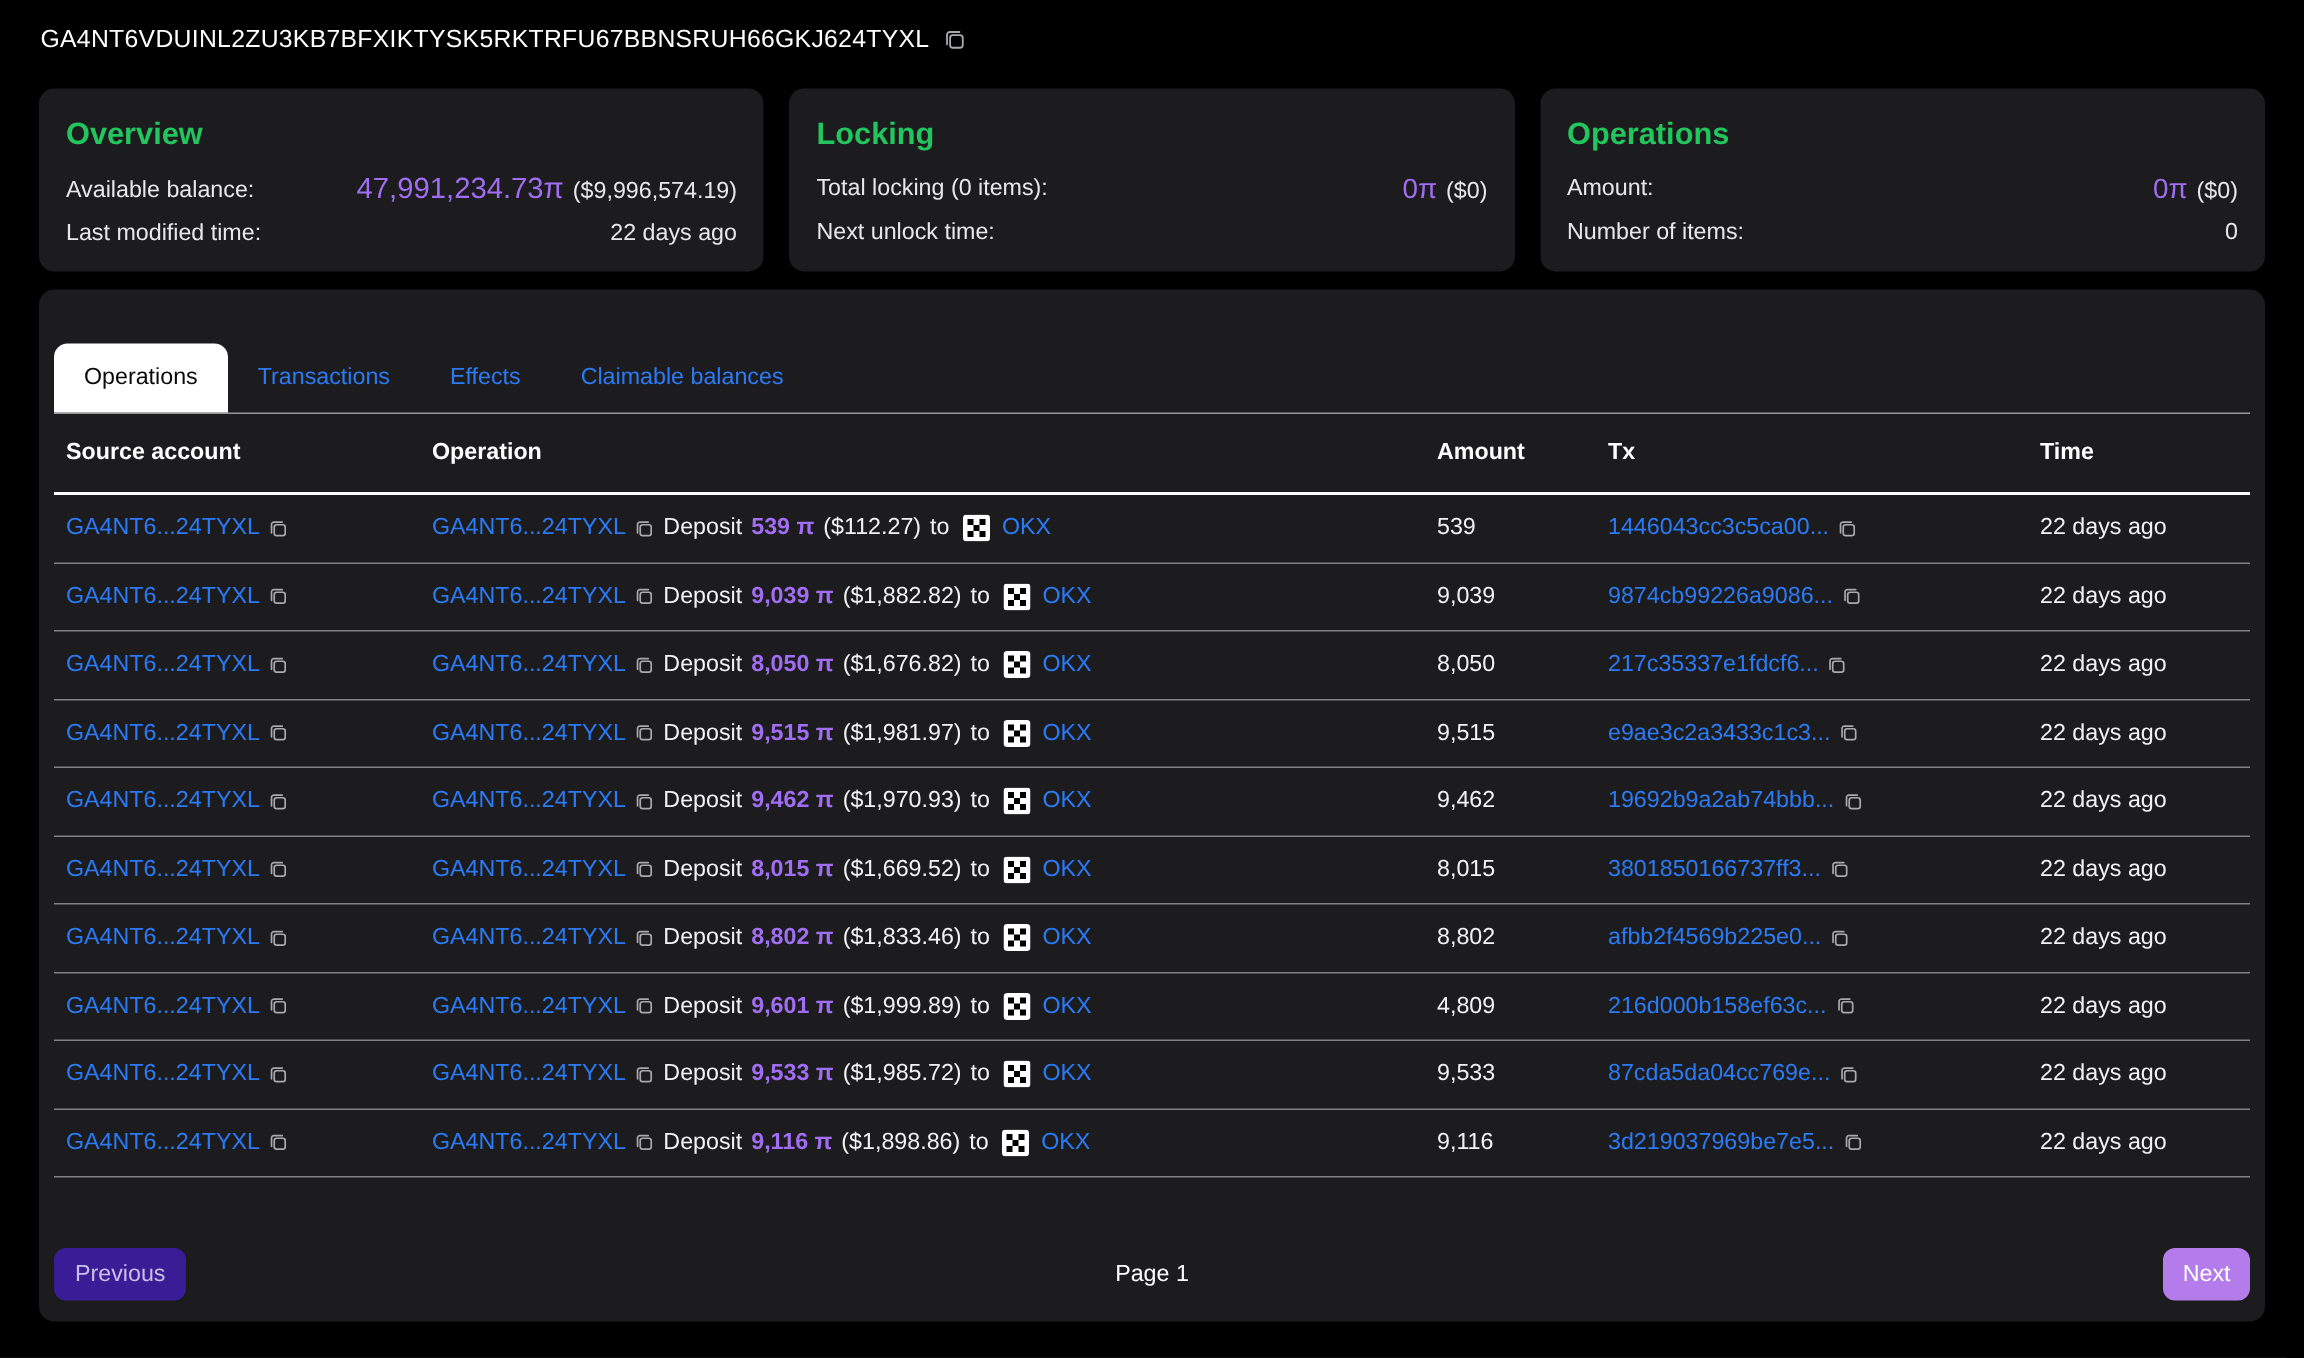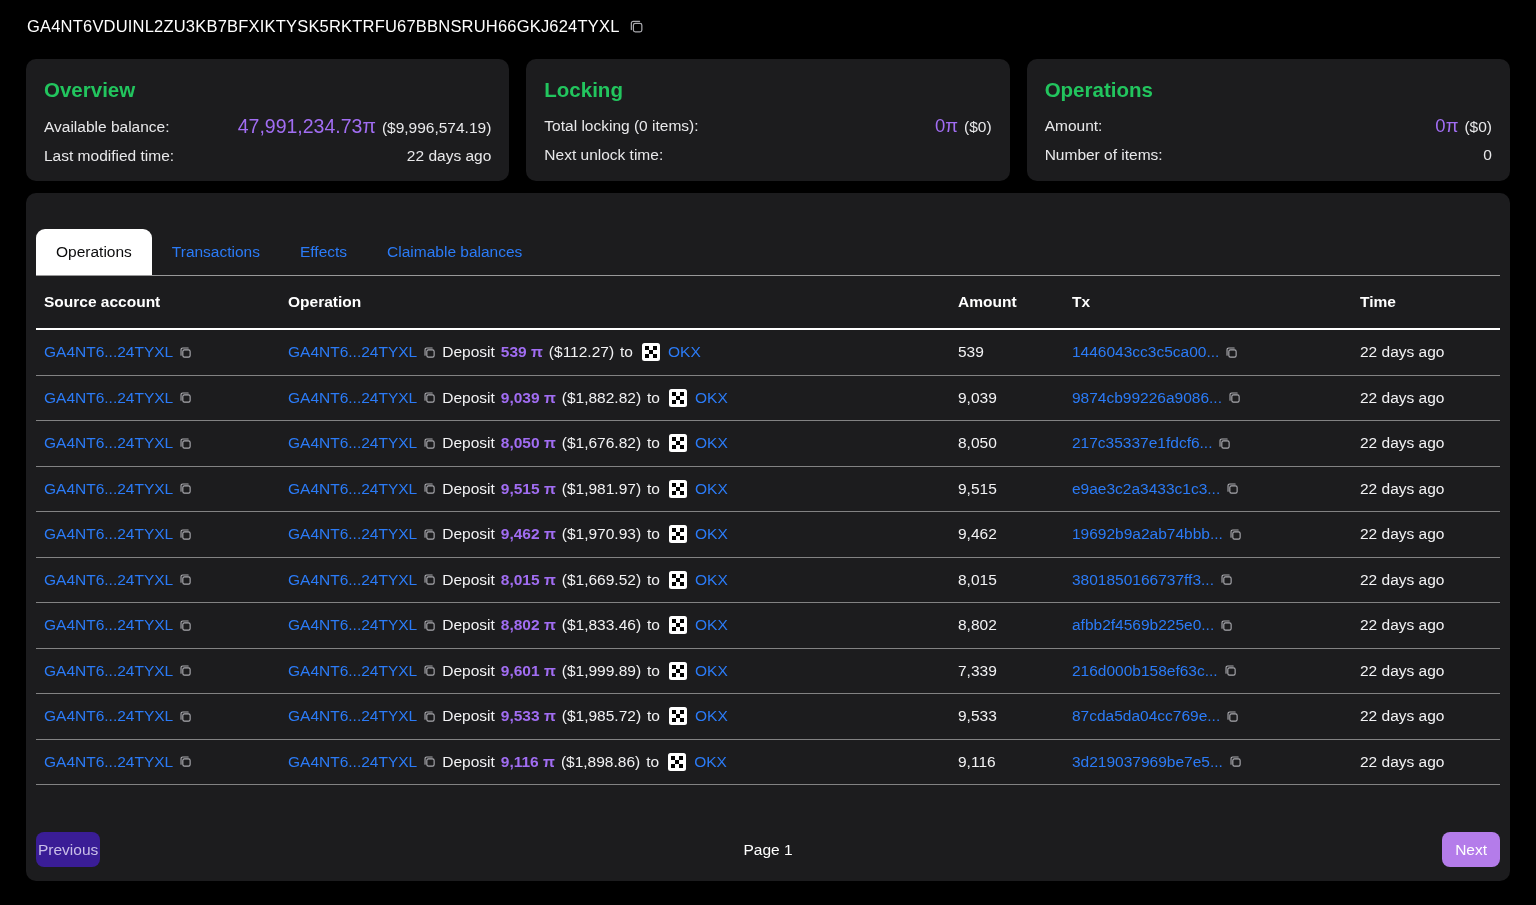--- a/index.html
+++ b/index.html
@@ -68,21 +68,21 @@
   .okx-badge{display:inline-flex;flex:0 0 auto;margin:0 2px 0 3px;}
   .pagination{
     margin-top:auto;display:flex;align-items:center;justify-content:space-between;
     padding:0 0 14px;position:relative;
   }
   .page-label{
     position:absolute;left:0;right:0;text-align:center;color:#fff;font-size:15.5px;pointer-events:none;
   }
   .btn{
     border:none;border-radius:8px;font-size:15.5px;height:35px;
-    padding:0 2px;cursor:pointer;font-family:inherit;
+    padding:0 14px;cursor:pointer;font-family:inherit;
   }
   .btn-prev{background:var(--prev);color:#c9bfe8;}
   .btn-next{background:var(--next);color:#ffffff;padding:0 13px;}
 </style>
 </head>
 <body>
 
 <div class="address-bar">
   <span>GA4NT6VDUINL2ZU3KB7BFXIKTYSK5RKTRFU67BBNSRUH66GKJ624TYXL</span>
   <span class="copy-btn">
@@ -513,21 +513,21 @@
               <rect x="0" y="0" width="18" height="18" rx="2.5" fill="#ffffff"></rect>
               <rect x="3" y="3" width="4" height="4" fill="#000"></rect>
               <rect x="11" y="3" width="4" height="4" fill="#000"></rect>
               <rect x="7" y="7" width="4" height="4" fill="#000"></rect>
               <rect x="3" y="11" width="4" height="4" fill="#000"></rect>
               <rect x="11" y="11" width="4" height="4" fill="#000"></rect>
             </svg>
         </span>
         <a class="lnk">OKX</a>
       </div>
-      <div>7,339</div>
+      <div>4,809</div>
       <div>
         <a class="lnk">216d000b158ef63c...</a>
         <span class="copy-btn">
           <svg width="13" height="13" viewBox="0 0 16 16">
               <rect x="4.7" y="4.7" width="9" height="9" rx="2" fill="none" stroke="currentColor" stroke-width="1.4"></rect>
               <path d="M11.3 2.5 H4.5 A2 2 0 0 0 2.5 4.5 V11.3" fill="none" stroke="currentColor" stroke-width="1.4" stroke-linecap="round"></path>
             </svg>
         </span>
       </div>
       <div>22 days ago</div>

